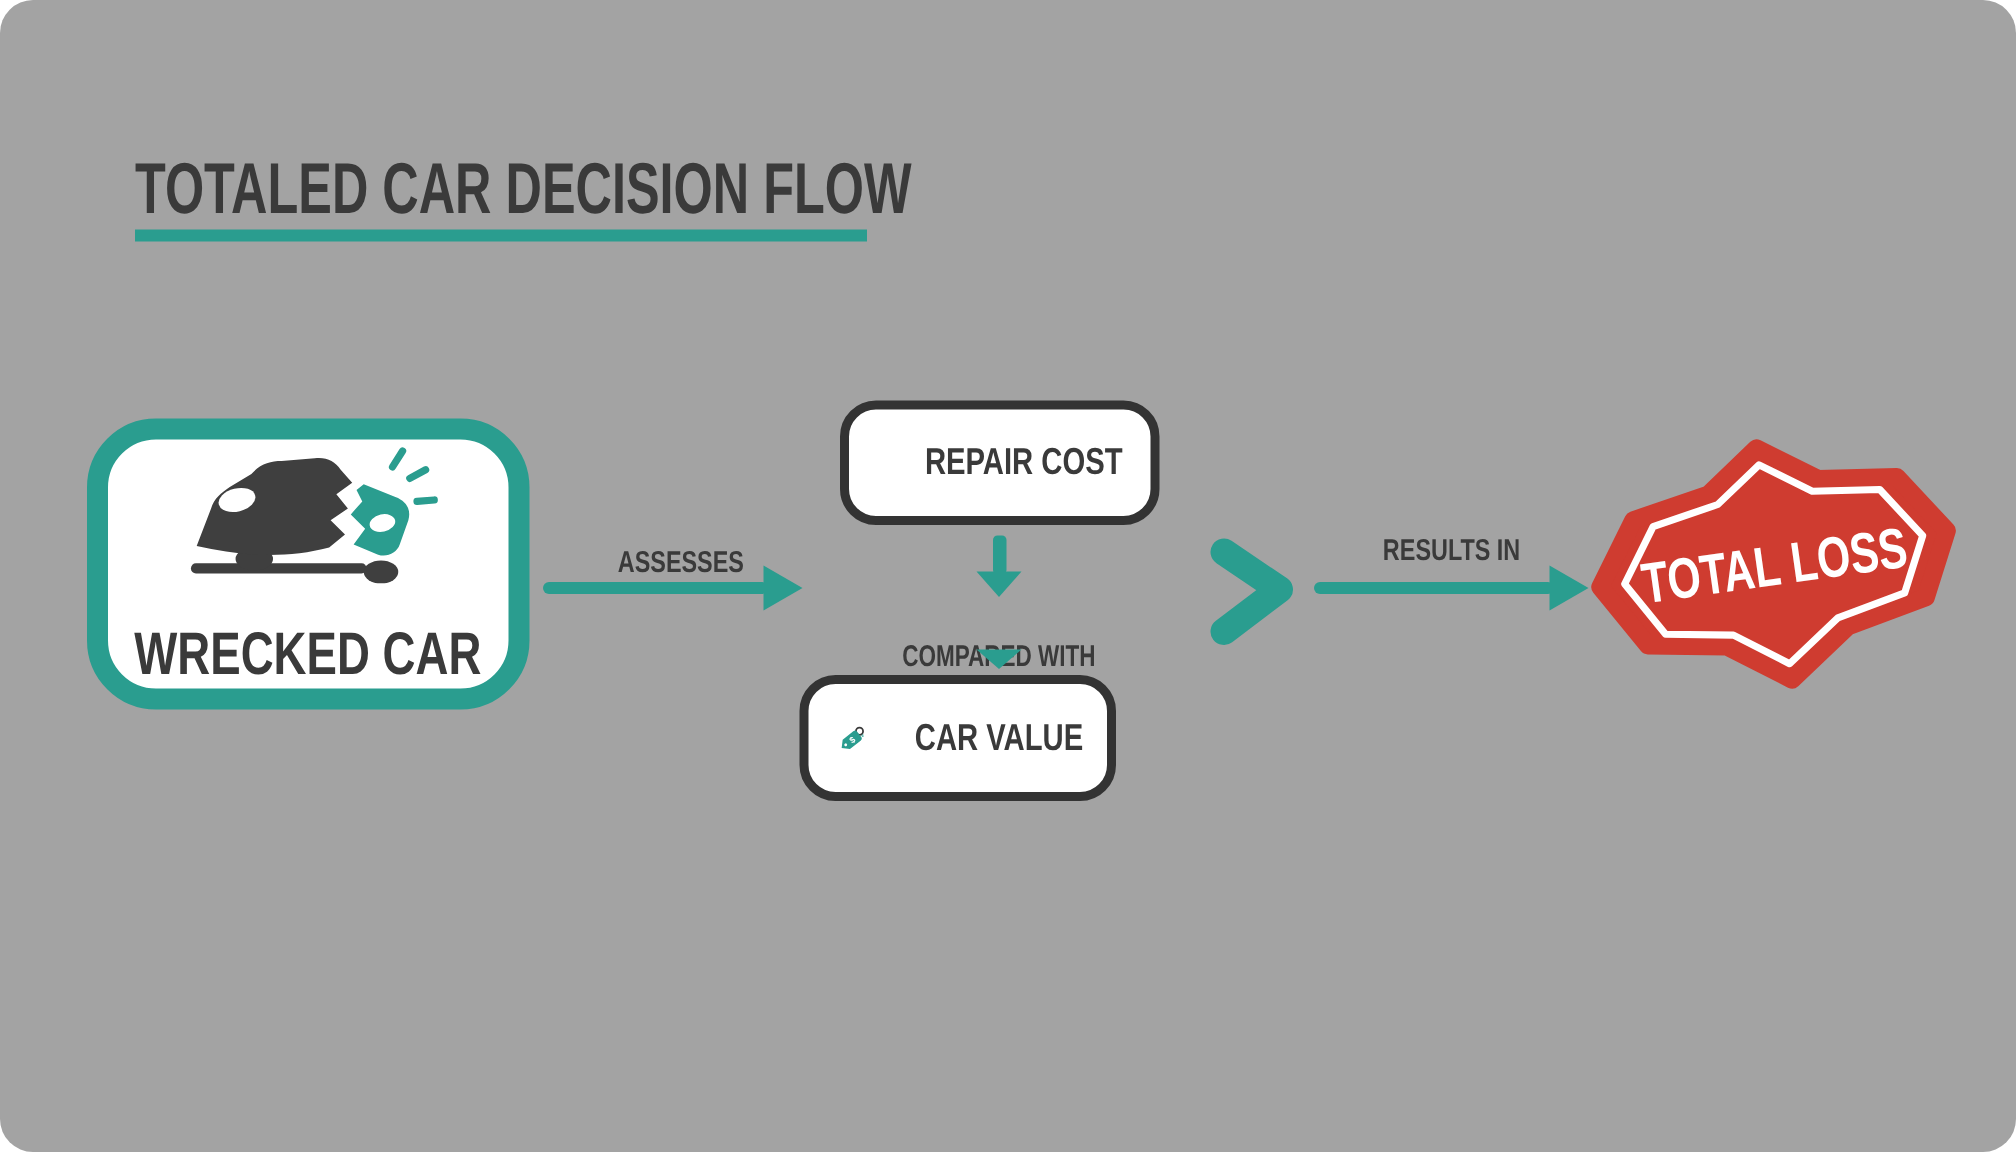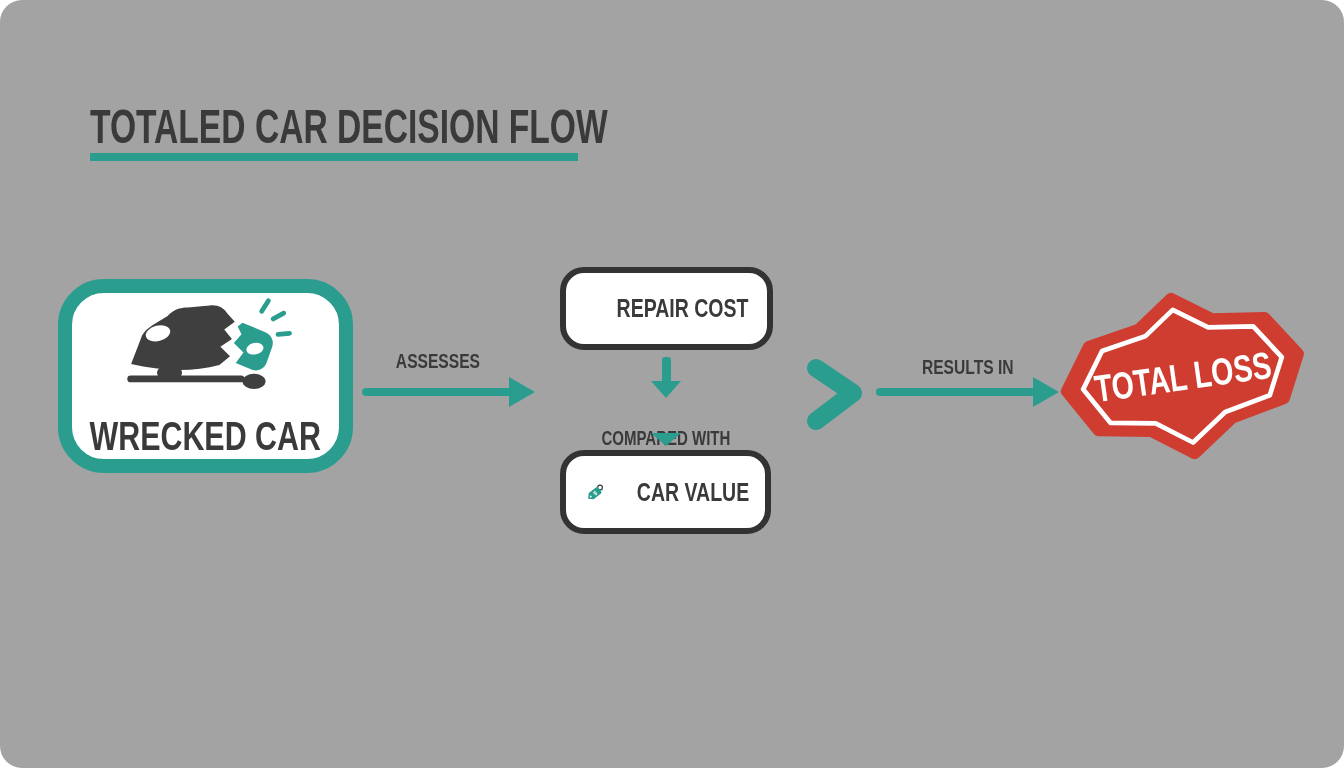--- a/index.html
+++ b/index.html
@@ -23,26 +23,26 @@
     box-sizing:border-box; display:flex; flex-direction:column; align-items:center; justify-content:space-between;
   }
   .node-wrecked .label { font-size:40px; font-weight:bold; color:#3a3a3a; margin-top:2px; }
 
   
   .node-small {
     background:#ffffff; border:6px solid #333333; border-radius:24px; box-sizing:border-box;
     display:flex; align-items:center; justify-content:flex-end; padding-left:20px; gap:16px;
   }
   .node-repair { left:560px; top:267px; width:213px; height:83px; }
-  .node-value  { left:560px; top:450px; width:211px; height:84px; }
+  .node-value  { left:533px; top:450px; width:211px; height:84px; }
   .node-small .label { font-size:25px; font-weight:bold; color:#3a3a3a; }
 
   
   .conn-label { font-size:20px; font-weight:bold; color:#3a3a3a; text-align:center; }
-  .lbl-assesses { left:368px; top:350px; width:140px; }
+  .lbl-assesses { left:368px; top:364px; width:140px;text-align:right; }
   .lbl-compared { left:578px; top:407px; width:176px;margin-top:20px; }
   .lbl-results  { left:890px; top:356px; width:156px; }
 
   
   .h-shaft { height:8px; background:#2a9d8f; border-radius:4px; }
   .shaft-assesses { left:362px; top:388px; width:150px; }
   .shaft-results  { left:876px; top:388px; width:160px; }
   .h-head { width:0; height:0; border-top:15px solid transparent; border-bottom:15px solid transparent; border-left:26px solid #2a9d8f; }
   .head-assesses { left:509px; top:377px; }
   .head-results  { left:1033px; top:377px; }

